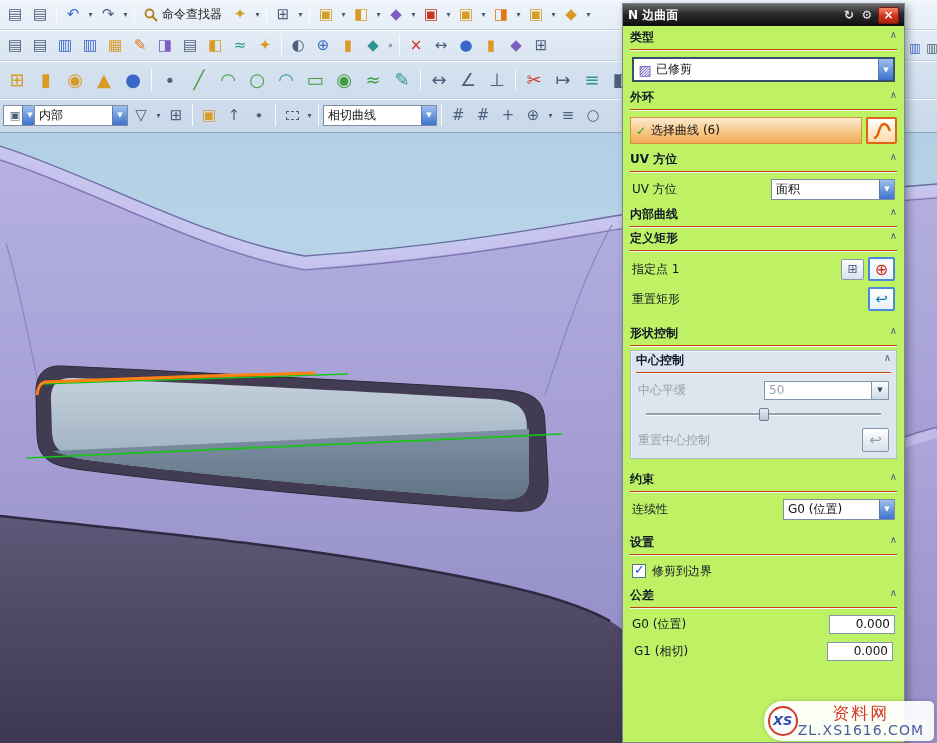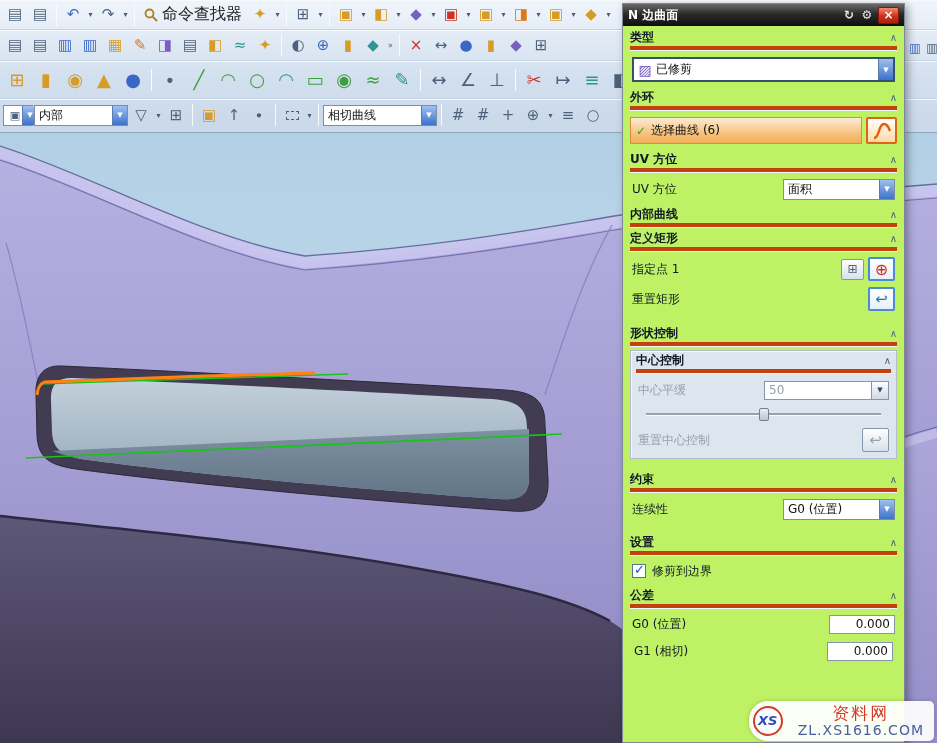--- a/index.html
+++ b/index.html
@@ -10,39 +10,39 @@
   .toolbars{position:absolute;left:0;top:0;width:937px;height:133px;background:linear-gradient(#f0f5fb,#d2dfee 60%,#c9d8ea);border-bottom:1px solid #93a5ba;z-index:1}
   .trow{display:flex;align-items:center;padding:1px 3px;gap:1px;border-bottom:1px solid #c3d2e3;box-shadow:inset 0 1px 0 #f6fafd}
   .trow1{height:30px}.trow2{height:31px}.trow3{height:38px}.trow4{height:32px;border-bottom:none}
   .ti{display:inline-flex;align-items:center;justify-content:center;width:24px;height:24px;border-radius:2px;font-size:15px;line-height:1;color:#44566e;flex:0 0 auto;cursor:default}
   .trow3 .ti{width:28px;height:28px;font-size:18px}
   .dd{display:inline-flex;align-items:center;justify-content:center;width:9px;height:22px;font-size:8px;color:#4a5c72;flex:0 0 auto}
   .sep{width:1px;height:22px;background:#a9b9cc;border-right:1px solid #f8fbfe;margin:0 3px;flex:0 0 auto}
   .gold{color:#d79b26}.blue{color:#3a66c8}.teal{color:#2f9494}.green{color:#3f9e3f}
   .red{color:#cc3322}.purple{color:#7a5fc0}.orange{color:#e07818}.slate{color:#4d617c}
   .finder{display:inline-flex;align-items:center;gap:4px;padding:0 5px;height:24px;flex:0 0 auto}
-  .finder span{font-size:16px;color:#222}
+  .finder span{font-size:12px;color:#222}
   .tcombo{display:inline-flex;align-items:center;height:21px;background:#fff;border:1px solid #7e8fa0;border:1px solid #7e8ea0;flex:0 0 auto;padding-left:4px;font-size:12px}
   .tcombo .cbtn{margin-left:auto}
   .cbtn{width:15px;height:100%;background:linear-gradient(#9dc0ef,#3d72cc);border-left:1px solid #5a7ab0;color:#fff;display:inline-flex;align-items:center;justify-content:center;font-size:7px;flex:0 0 auto}
   .dashedrect{width:13px;height:9px;border:1px dashed #4d617c;display:inline-block}
   .strip-icons{position:absolute;left:908px;top:36px;display:flex;gap:3px;z-index:1}
   .strip-icons .ti{width:14px;font-size:12px}
 
   
   .viewport{position:absolute;left:0;top:133px;width:937px;height:610px;z-index:0}
 
   
   .dialog{position:absolute;left:622px;top:3px;width:283px;height:740px;background:#bef264;border:1px solid #7d8796;box-shadow:3px 3px 8px rgba(0,0,0,.35);display:flex;flex-direction:column;overflow:hidden;z-index:2}
   .dtitle{height:22px;flex:0 0 auto;background:linear-gradient(#6a6a6a,#2b2b2b 45%,#0e0e0e);color:#fff;display:flex;align-items:center;padding:0 5px;font-weight:bold;font-size:12px}
   .dtitle .sp{flex:1}
   .tico{width:18px;height:16px;color:#e4e4e4;display:inline-flex;align-items:center;justify-content:center;font-size:12px}
   .closebtn{width:21px;height:17px;margin-left:2px;background:linear-gradient(#f4886a,#cf301a 55%,#a82310);border:1px solid #7e1a0a;border-radius:2px;color:#fff;display:inline-flex;align-items:center;justify-content:center;font-weight:bold;font-size:12px}
   .dbody{flex:1;padding:0 7px 0 7px;overflow:hidden}
-  .shead{display:flex;align-items:center;height:21px;margin-top:3px;border-bottom:4px solid #c2410c;box-shadow:0 1px 0 #f2f7fc;font-weight:bold;font-size:12px;color:#101828}
+  .shead{display:flex;height:21px;margin-top:3px;border-bottom:1px solid #c2410c;box-shadow:0 1px 0 #f2f7fc;font-weight:bold;font-size:12px;color:#101828}
   .chev{margin-left:auto;color:#51607a;font-size:10px;font-weight:normal}
   .drow{display:flex;align-items:center;margin:6px 2px 6px 2px;min-height:22px}
   .lbl{font-size:12px;color:#101828}
   .dis{color:#98a0aa}
   .typebox{display:flex;align-items:center;height:25px;margin:7px 2px;border:2px solid #39506b;background:#fff}
   .typebox .tic{width:22px;text-align:center;font-size:14px;color:#6b55b8}
   .selwrap{display:flex;align-items:stretch;gap:4px;margin:7px 0}
   .selrow{flex:1;display:flex;align-items:center;gap:5px;padding:0 5px;height:27px;background:linear-gradient(#fcebd2,#f6bd74 70%,#f2ae58);border:1px solid #d89040}
   .curvebtn{width:31px;height:27px;background:linear-gradient(#ffffff,#ffd9a6);border:2px solid #e06414;border-radius:2px;display:flex;align-items:center;justify-content:center}
   .dcombo{display:flex;align-items:center;height:21px;background:#fff;border:1px solid #7e8ea0;margin-left:auto;padding-left:4px;font-size:12px}
@@ -54,21 +54,21 @@
   .num{justify-content:flex-end;width:66px;margin-left:auto}
   .spin{width:17px;height:19px;background:linear-gradient(#fdfdfe,#cfdae6);border:1px solid #8496aa;border-left:none;display:inline-flex;align-items:center;justify-content:center;font-size:7px;color:#2f4songs60;color:#2f4a60}
   .slider{position:relative;height:15px;margin:2px 10px 4px 10px}
   .slider .track{position:absolute;left:0;right:0;top:6px;height:3px;background:#96a2b0;border-bottom:1px solid #fbfdff}
   .slider .thumb{position:absolute;left:calc(50% - 5px);top:1px;width:10px;height:13px;background:linear-gradient(#e8eef5,#b9c6d4);border:1px solid #70809?;border:1px solid #708090;border-radius:2px}
   .cbbox{position:relative;width:14px;height:14px;background:#fff;border:1px solid #5f7288;margin-right:6px;flex:0 0 auto}
   .cbbox .mk{position:absolute;left:1px;top:-3px;font-size:13px;font-weight:bold;color:#1e56c8}
   .gap{height:5px}
 
   
-  .watermark{position:absolute;right:3px;bottom:2px;z-index:3;display:flex;align-items:center;gap:15px;background:rgba(255,255,255,.93);border-radius:19px 5px 5px 19px;padding:3px 10px 3px 4px;box-shadow:0 0 4px rgba(0,0,0,.2)}
+  .watermark{position:absolute;right:3px;bottom:2px;z-index:3;display:flex;align-items:center;gap:0;background:rgba(255,255,255,.93);border-radius:19px 5px 5px 19px;padding:3px 10px 3px 4px;box-shadow:0 0 4px rgba(0,0,0,.2)}
   .wlogo{width:30px;height:30px;border-radius:50%;border:2px solid #d43a2a;color:#2b4bb4;display:flex;align-items:center;justify-content:center;font-style:italic;font-weight:bold;font-size:13px;background:#fff}
   .wtxt{display:flex;flex-direction:column;align-items:center;line-height:1.1}
   .wname{color:#d43a2a;font-weight:normal;font-size:17px;letter-spacing:2px}
   .wurl{color:#4a5d9e;font-size:14px;letter-spacing:1px}
 </style>
 </head>
 <body>
 
 <div class="toolbars">
 
@@ -307,21 +307,21 @@
       </span>
     </div>
 
 
     <div class="shead">
       <span>UV 方位</span>
       <span class="chev">∧</span>
     </div>
     <div class="drow">
       <span class="lbl">UV 方位</span>
-      <span class="dcombo" style="width:112px">
+      <span class="dcombo" style="width:124px">
         <span>面积</span>
         <span class="cbtn" style="margin-left:auto">▼</span>
       </span>
     </div>
 
     <div class="shead">
       <span>内部曲线</span>
       <span class="chev">∧</span>
     </div>
 

